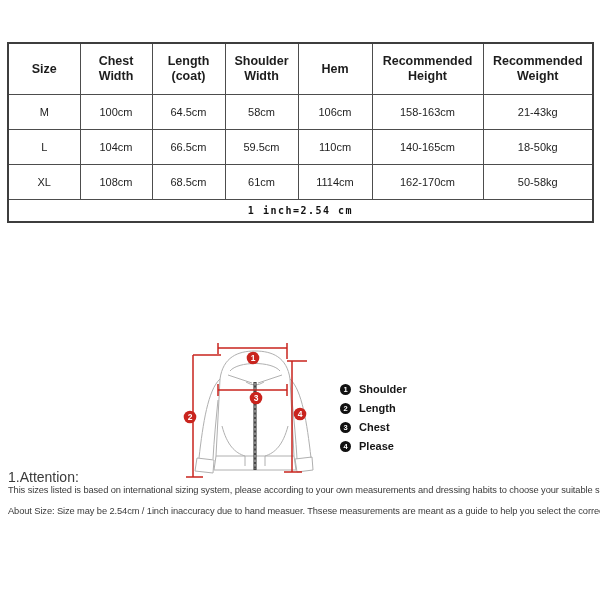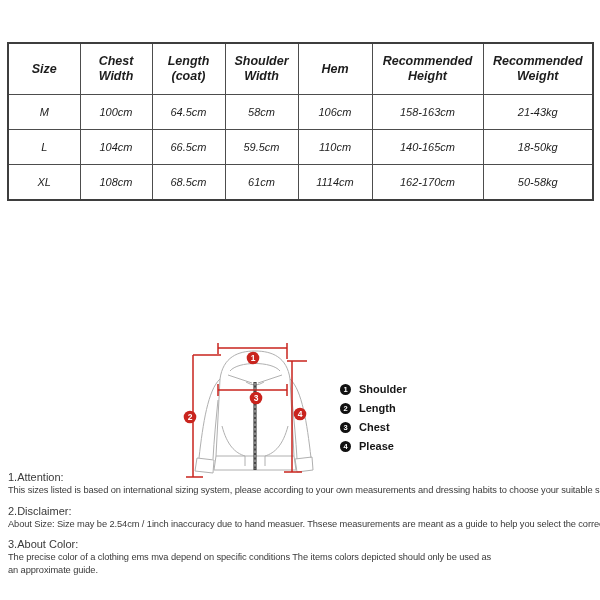--- a/index.html
+++ b/index.html
@@ -5,21 +5,20 @@
   html,body{margin:0;padding:0;}
   body{
     width:600px;height:600px;background:#ffffff;position:relative;overflow:hidden;
     font-family:"Liberation Sans",sans-serif;color:#222;
   }
   
   .size-table{
     position:absolute;left:7px;top:42px;width:585px;
     border-collapse:collapse;table-layout:fixed;
     border:2px solid #3e3e3e;
-    font-style:italic;
   }
   .size-table th,.size-table td{
     border:1px solid #4d4d4d;text-align:center;vertical-align:middle;
     padding:0;color:#1d1d1d;background:#fff;
   }
   .size-table th{
     height:50px;font-size:12.5px;font-weight:bold;white-space:pre-line;line-height:15px;
   }
   .size-table td.data-cell{height:34px;font-size:11px;font-weight:normal;}
   .size-table td.note-cell{
@@ -34,21 +33,21 @@
   .legend-row{display:flex;align-items:center;height:19px;}
   .legend-badge{
     width:11px;height:11px;border-radius:50%;background:#111;color:#fff;
     font-size:7.5px;font-weight:bold;line-height:11px;text-align:center;
     flex:0 0 11px;
   }
   .legend-label{margin-left:8px;font-size:11px;font-weight:600;color:#161616;line-height:11px;}
   
   .notes{position:absolute;left:8px;top:471px;width:590px;}
   .note-section{margin-bottom:8px;}
-  .note-title{font-size:11px;color:#3a3a3a;line-height:13px;white-space:nowrap;}
+  .note-title{font-size:14px;color:#3a3a3a;line-height:13px;white-space:nowrap;}
   .note-line{font-size:9.3px;color:#3a3a3a;line-height:12.5px;white-space:nowrap;letter-spacing:-0.1px;}
 </style>
 </head>
 <body>
 
 <table class="size-table">
   <colgroup>
     <col style="width:72px">
       <col style="width:72px">
       <col style="width:73px">
@@ -96,20 +95,23 @@
         <td class="data-cell">XL</td>
         <td class="data-cell">108cm</td>
         <td class="data-cell">68.5cm</td>
         <td class="data-cell">61cm</td>
         <td class="data-cell">1114cm</td>
         <td class="data-cell">162-170cm</td>
         <td class="data-cell">50-58kg</td>
       </tr>
     </tbody>
   <tbody>
+    <tr>
+      <td colspan="7" class="note-cell note-inch">1 inch=2.54 cm</td>
+    </tr>
   </tbody>
 </table>
 
 <svg class="diagram-svg" viewBox="0 0 190 148">
 
   <g stroke="#b0b0b0" fill="none" stroke-width="1">
 
     <path d="M 70,41 C 73,19 88,13 105,13 C 122,13 137,19 140,41"></path>
     <path d="M 80,33 C 88,23 122,23 130,33"></path>
     <path d="M 78,37 L 102,45"></path>
@@ -175,21 +177,15 @@
       <span class="legend-label">Please</span>
     </div>
   </div>
 
 <div class="notes" id="notes">
     <div class="note-section">
       <div class="note-title">1.Attention:</div>
       <div class="note-line">This sizes listed is based on international sizing system, please according to your own measurements and dressing habits to choose your suitable size.</div>
     </div>
     <div class="note-section">
-      <div class="note-title">2.Disclaimer:</div>
       <div class="note-line">About Size: Size may be 2.54cm / 1inch inaccuracy due to hand measuer. Thsese measurements are meant as a guide to help you select the correct size.</div>
-    </div>
-    <div class="note-section">
-      <div class="note-title">3.About Color:</div>
-      <div class="note-line">The precise color of a clothing ems mva depend on specific conditions The items colors depicted should only be used as</div>
-      <div class="note-line">an approximate guide.</div>
     </div>
   </div>
 
 </body></html>

